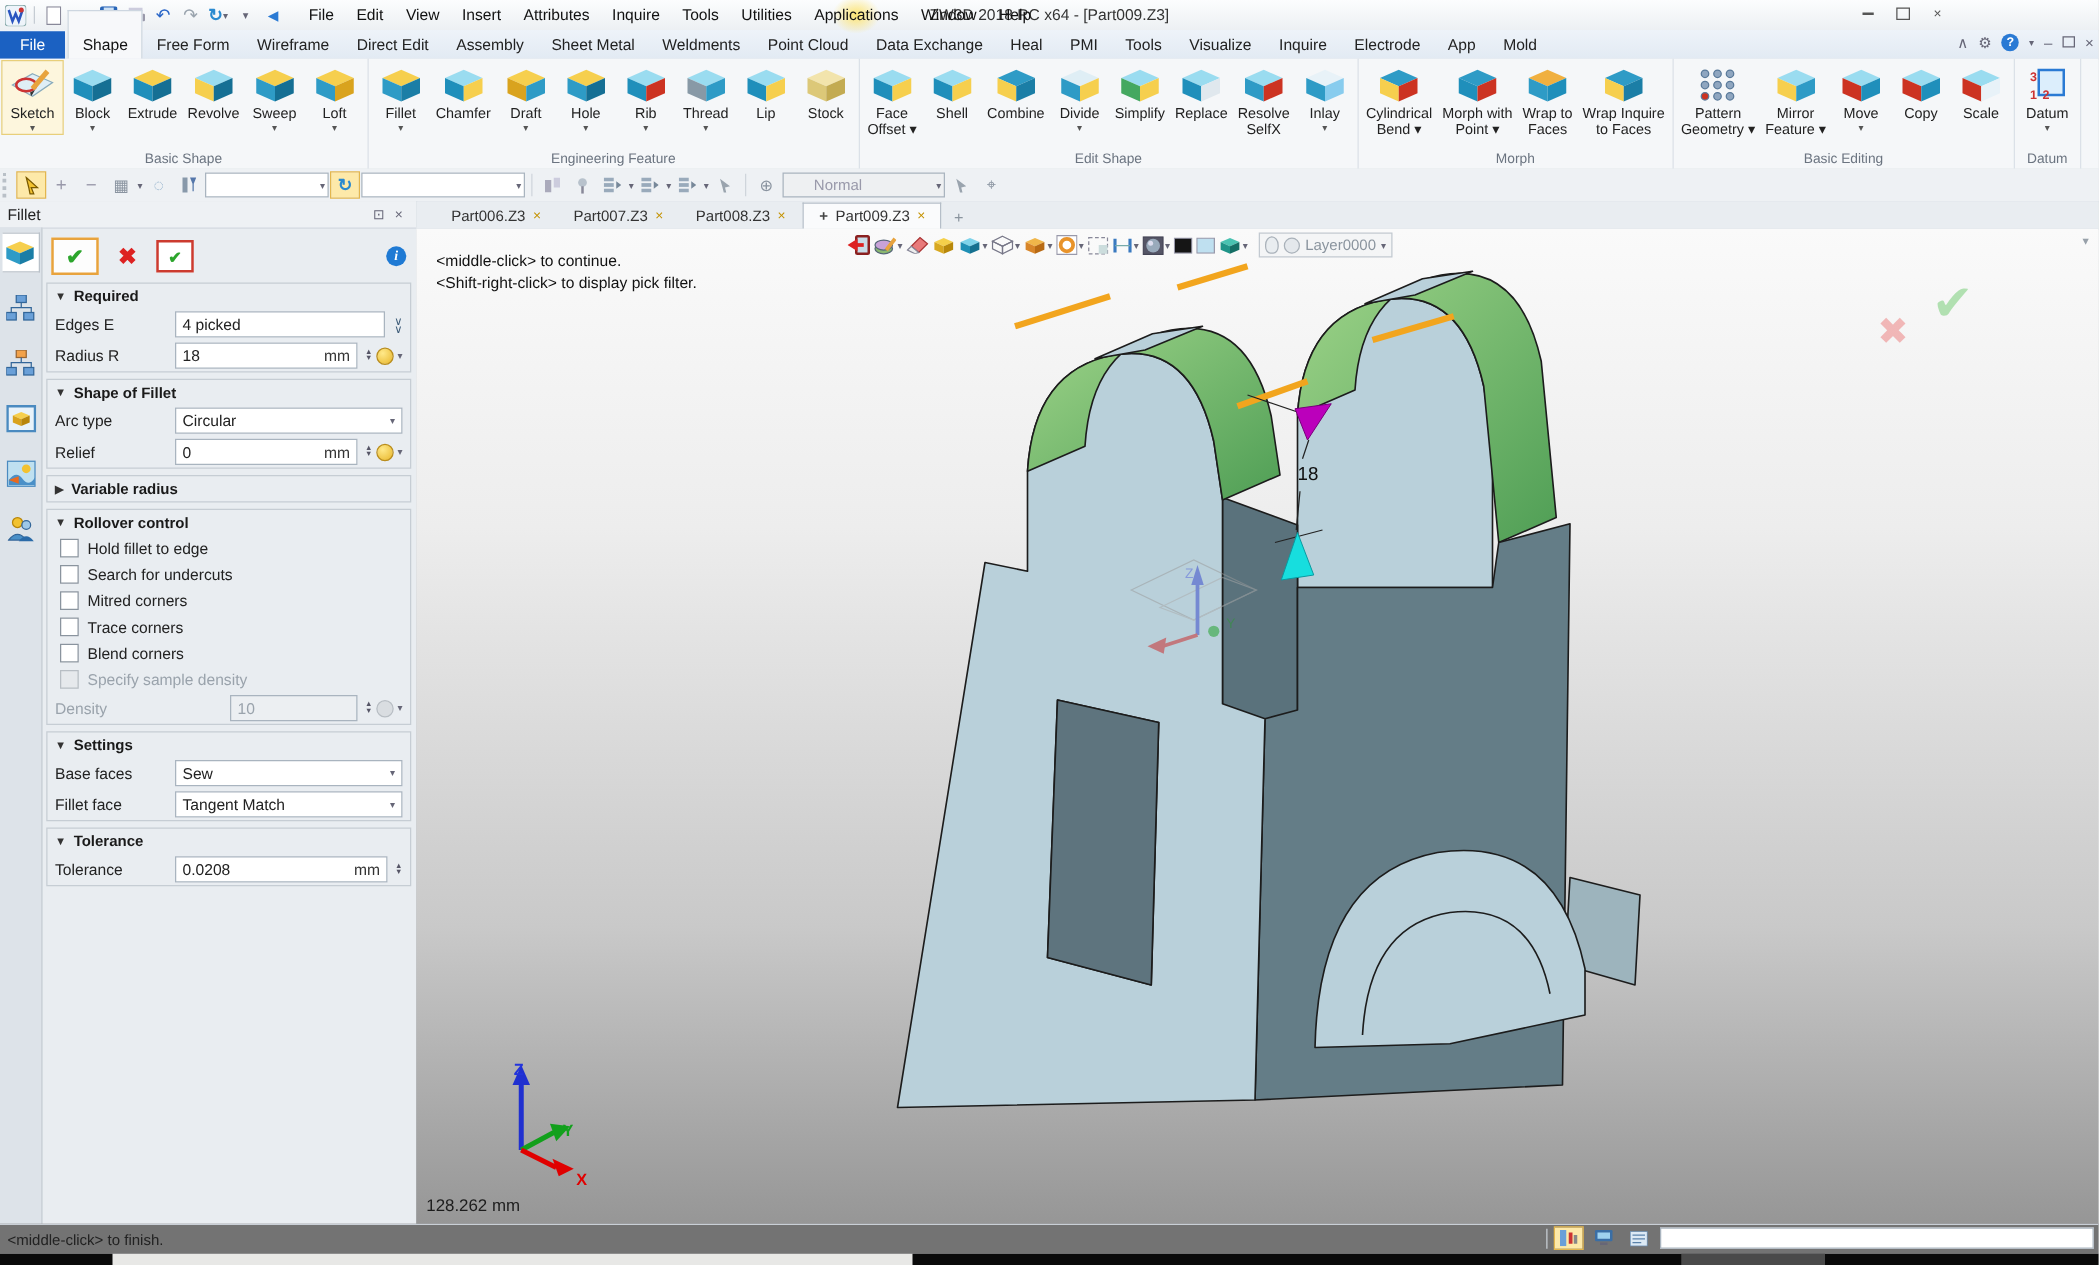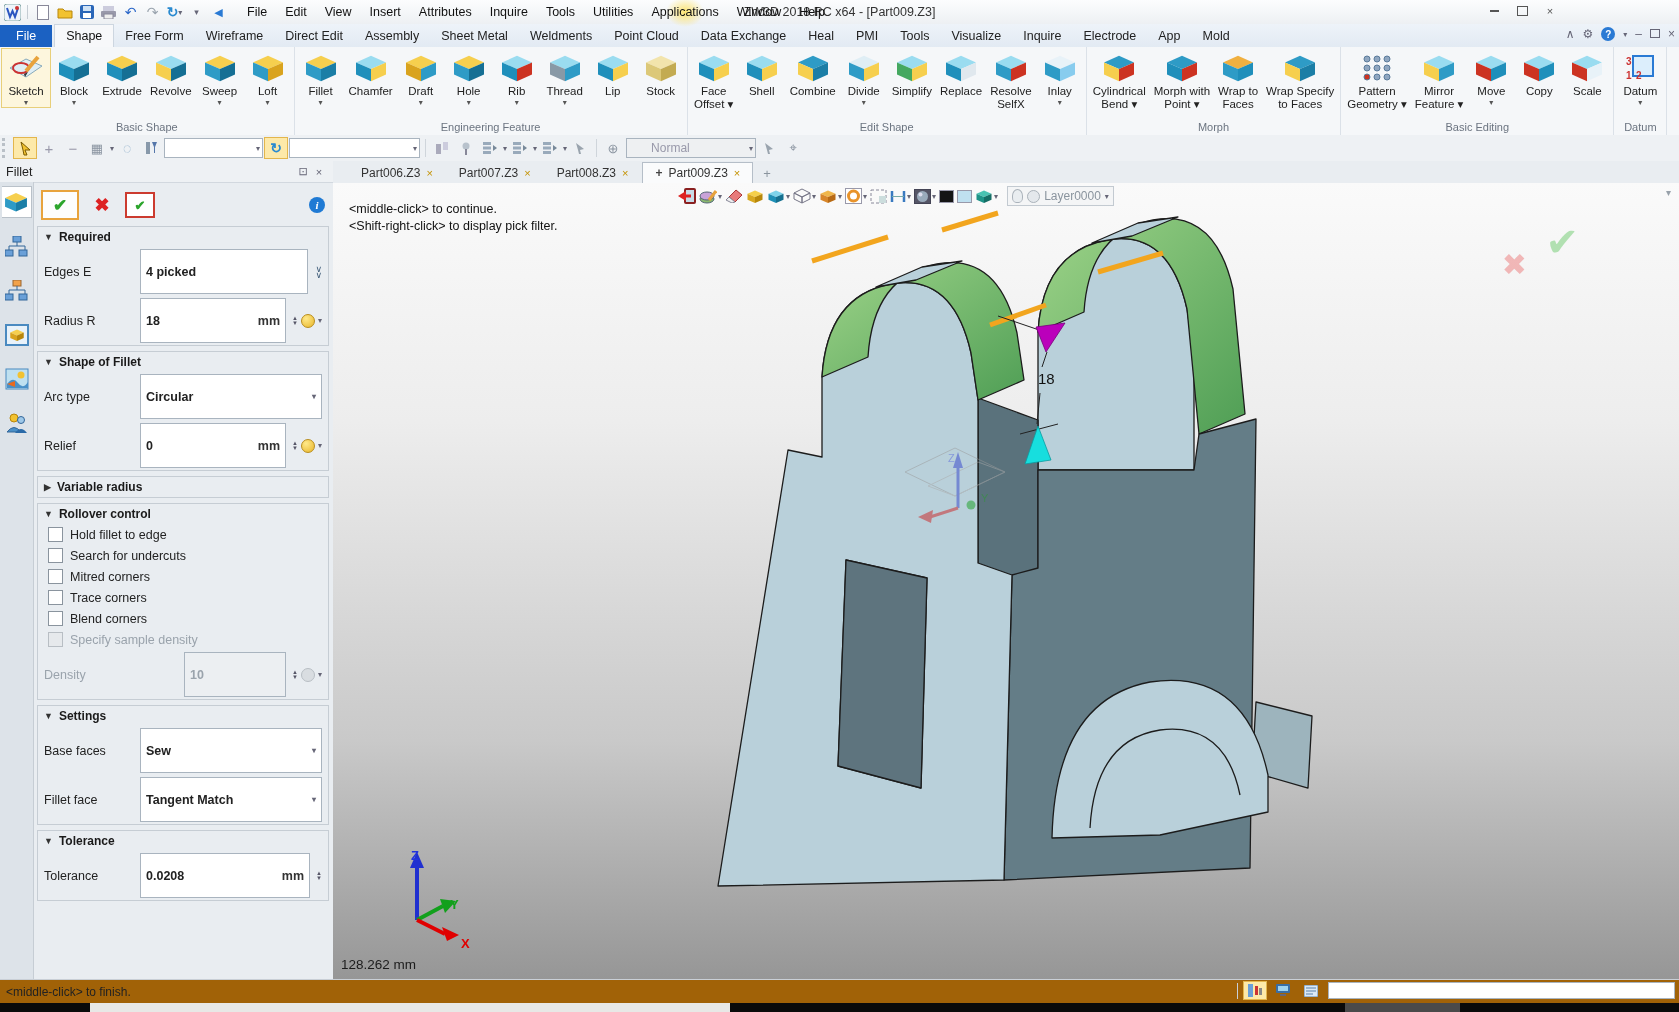--- a/index.html
+++ b/index.html
@@ -13,21 +13,21 @@
   #menus{display:flex;margin-left:10px;position:relative;z-index:2;}
   .menu-item{padding:3px 9px;font-size:12.5px;color:#111;position:relative;}
   .menu-item.halo::before{content:"";position:absolute;left:50%;top:50%;width:38px;height:30px;transform:translate(-50%,-50%);border-radius:50%;background:radial-gradient(closest-side,rgba(255,225,90,.85),rgba(255,225,90,0));z-index:-1;}
   #win-title{position:absolute;left:0;right:0;top:0;height:24px;display:flex;align-items:center;justify-content:center;font-size:12.5px;color:#333;pointer-events:none;}
   #title-controls{position:absolute;right:118px;top:3px;display:flex;gap:6px;}
   .wc{width:22px;height:16px;display:flex;align-items:center;justify-content:center;color:#555;font-size:11px;}
   .wc .bar{width:9px;height:2px;background:#555;}
   .wc .box{width:9px;height:8px;border:1.5px solid #555;}
   
   #tabrow{position:absolute;left:0;top:24px;width:100%;height:23px;background:linear-gradient(#eef3f9,#e2eaf3);border-bottom:1px solid #cdd6e0;display:flex;align-items:flex-end;}
-  .rtab{padding:4px 11px 4px;font-size:12.5px;color:#222;}
+  .rtab{padding:20px 11px 4px;font-size:12.5px;color:#222;}
   .rtab.file{background:#1b61c2;color:#fff;padding:4px 16px;margin-right:2px;}
   .rtab.active{background:#f7f8fa;border:1px solid #cdd6e0;border-bottom:none;color:#111;}
   #tabrow-controls{position:absolute;right:4px;top:27px;display:flex;gap:8px;align-items:center;color:#667;}
   
   #ribbon{position:absolute;left:0;top:47px;width:100%;height:88px;background:#f5f7f9;border-bottom:1px solid #cdd5de;display:flex;}
   .rgroup{display:flex;flex-direction:column;border-right:1px solid #dbe1e8;padding:2px 2px 0;}
   .rgroup-items{display:flex;flex:1;align-items:flex-start;}
   .ritem{display:flex;flex-direction:column;align-items:center;padding:2px 4px 0;min-width:40px;}
   .ritem.hl{background:#fdf6dd;outline:1px solid #e8cf7a;}
   .ritem .ric{height:34px;display:flex;align-items:center;}
@@ -58,21 +58,21 @@
   .applybox{width:26px;height:22px;border:2px solid #cc3b2f;display:flex;align-items:center;justify-content:center;color:#2ca52c;font-size:13px;font-weight:bold;background:#fff;}
   #btnrow .sp{flex:1;}
   .infoic{width:16px;height:16px;border-radius:50%;background:#1f7ad4;color:#fff;font-size:11px;font-weight:bold;font-family:"Liberation Serif",serif;display:flex;align-items:center;justify-content:center;font-style:italic;}
   .section{border:1px solid #c6cdd4;margin:0 4px 5px;background:#e9edf1;}
   .sec-head{display:flex;align-items:center;gap:6px;padding:3px 6px;font-weight:bold;font-size:12px;color:#1a1a1a;}
   .sec-head .tri{font-size:9px;color:#333;}
   .frow{display:flex;align-items:center;padding:2px 6px;}
   .frow .flab{width:96px;font-size:12.5px;color:#222;flex:none;}
   .frow.disabled .flab{color:#9aa3ac;}
   .fctl{flex:1;display:flex;align-items:center;gap:3px;}
-  .finput{flex:1;height:19px;background:#fff;border:1px solid #a9b4bf;display:flex;align-items:center;padding:12px 5px;font-size:12.5px;color:#222;font-weight:bold;}
+  .finput{flex:1;height:19px;background:#fff;border:1px solid #a9b4bf;display:flex;align-items:center;padding:0 5px;font-size:12.5px;color:#222;}
   .finput.disabled{background:#eceff2;color:#9aa3ac;margin-left:44px;}
   .finput .sp{flex:1;}
   .funit{color:#333;font-size:12.5px;margin-left:15px;}
   .fspin{display:flex;flex-direction:column;line-height:5px;font-size:6px;color:#556;margin-left:3px;}
   .bulb{width:12px;height:12px;border-radius:50%;background:radial-gradient(circle at 35% 30%,#ffe98a,#e8b62a);border:1px solid #b98d1d;}
   .bulb.dis{background:#d9dde1;border-color:#b8bec4;}
   .chevs{display:flex;flex-direction:column;line-height:6px;font-size:9px;color:#3c5a77;margin-left:4px;}
   .chkrow{display:flex;align-items:center;gap:7px;padding:3px 6px 3px 10px;}
   .chkbox{width:13px;height:13px;background:#fff;border:1px solid #8a949e;flex:none;}
   .chkrow span{font-size:12.5px;color:#222;}
@@ -92,21 +92,21 @@
   .vpic{height:18px;display:flex;align-items:center;gap:1px;}
   #layercombo{display:flex;align-items:center;gap:4px;border:1px solid #c3cad1;background:rgba(240,242,244,.6);height:18px;padding:0 4px;margin-left:6px;color:#8a949e;font-size:12px;}
   .bulb-sm{width:9px;height:12px;border:1px solid #aab2ba;border-radius:50% 50% 40% 40%;background:#e9edf0;}
   .circ-sm{width:11px;height:11px;border:1px solid #aab2ba;border-radius:50%;background:#e4e8ec;}
   #vp-chevron{position:absolute;right:8px;top:4px;color:#98a1aa;font-size:10px;}
   #ghost-check{position:absolute;right:100px;top:36px;font-size:40px;color:rgba(120,205,120,.55);}
   #ghost-x{position:absolute;right:152px;top:64px;font-size:30px;color:rgba(235,120,120,.5);}
   #readout{position:absolute;left:8px;bottom:8px;font-size:13.5px;color:#1c1c1c;}
   #model-svg{position:absolute;left:0;top:0;width:100%;height:100%;}
   
-  #statusbar{position:absolute;left:0;bottom:9px;width:100%;height:23px;background:#a16207;border-top:1px solid #c9cfd6;display:flex;align-items:center;font-size:12px;color:#222;}
+  #statusbar{position:absolute;left:0;bottom:9px;width:100%;height:23px;background:#737373;border-top:1px solid #c9cfd6;display:flex;align-items:center;font-size:12px;color:#222;}
   #status-msg{padding-left:6px;}
   #status-right{position:absolute;right:4px;top:2px;display:flex;align-items:center;gap:6px;}
   #status-right .ssep{width:1px;height:16px;background:#c9cfd6;}
   .sic{width:22px;height:17px;display:flex;align-items:center;justify-content:center;}
   .sic.hl{background:#fde9a9;outline:1px solid #e3b64d;}
   #status-input{width:345px;height:15px;background:#fff;border:1px solid #a9b4bf;}
   
   #bottomstrip{position:absolute;left:0;bottom:0;width:100%;height:9px;background:#0a0a0a;}
   #bottomstrip .lightseg{position:absolute;left:90px;top:0;width:640px;height:9px;background:#e8e8e6;}
   #bottomstrip .grayseg{position:absolute;left:1345px;top:0;width:115px;height:9px;background:#4a4a4a;}
@@ -522,21 +522,21 @@
             <div class="rcaret"></div>
           </div>
           <div class="ritem">
             <div class="ric">
               <svg width="36" height="30" viewBox="0 0 38 32">
                 <polygon points="19,3 35,10 19,17 3,10" fill="#2e9bc6"></polygon>
                 <polygon points="3,10 19,17 19,30 3,23" fill="#f6cf4e"></polygon>
                 <polygon points="35,10 19,17 19,30 35,23" fill="#1b7ea6"></polygon>
               </svg>
             </div>
-            <div class="rlab">Wrap Specify</div>
+            <div class="rlab">Wrap Inquire</div>
             <div class="rlab">to Faces</div>
             <div class="rcaret"></div>
           </div>
         </div>
         <div class="rgroup-name">Morph</div>
       </div>
       <div class="rgroup">
         <div class="rgroup-items">
           <div class="ritem">
             <div class="ric">

